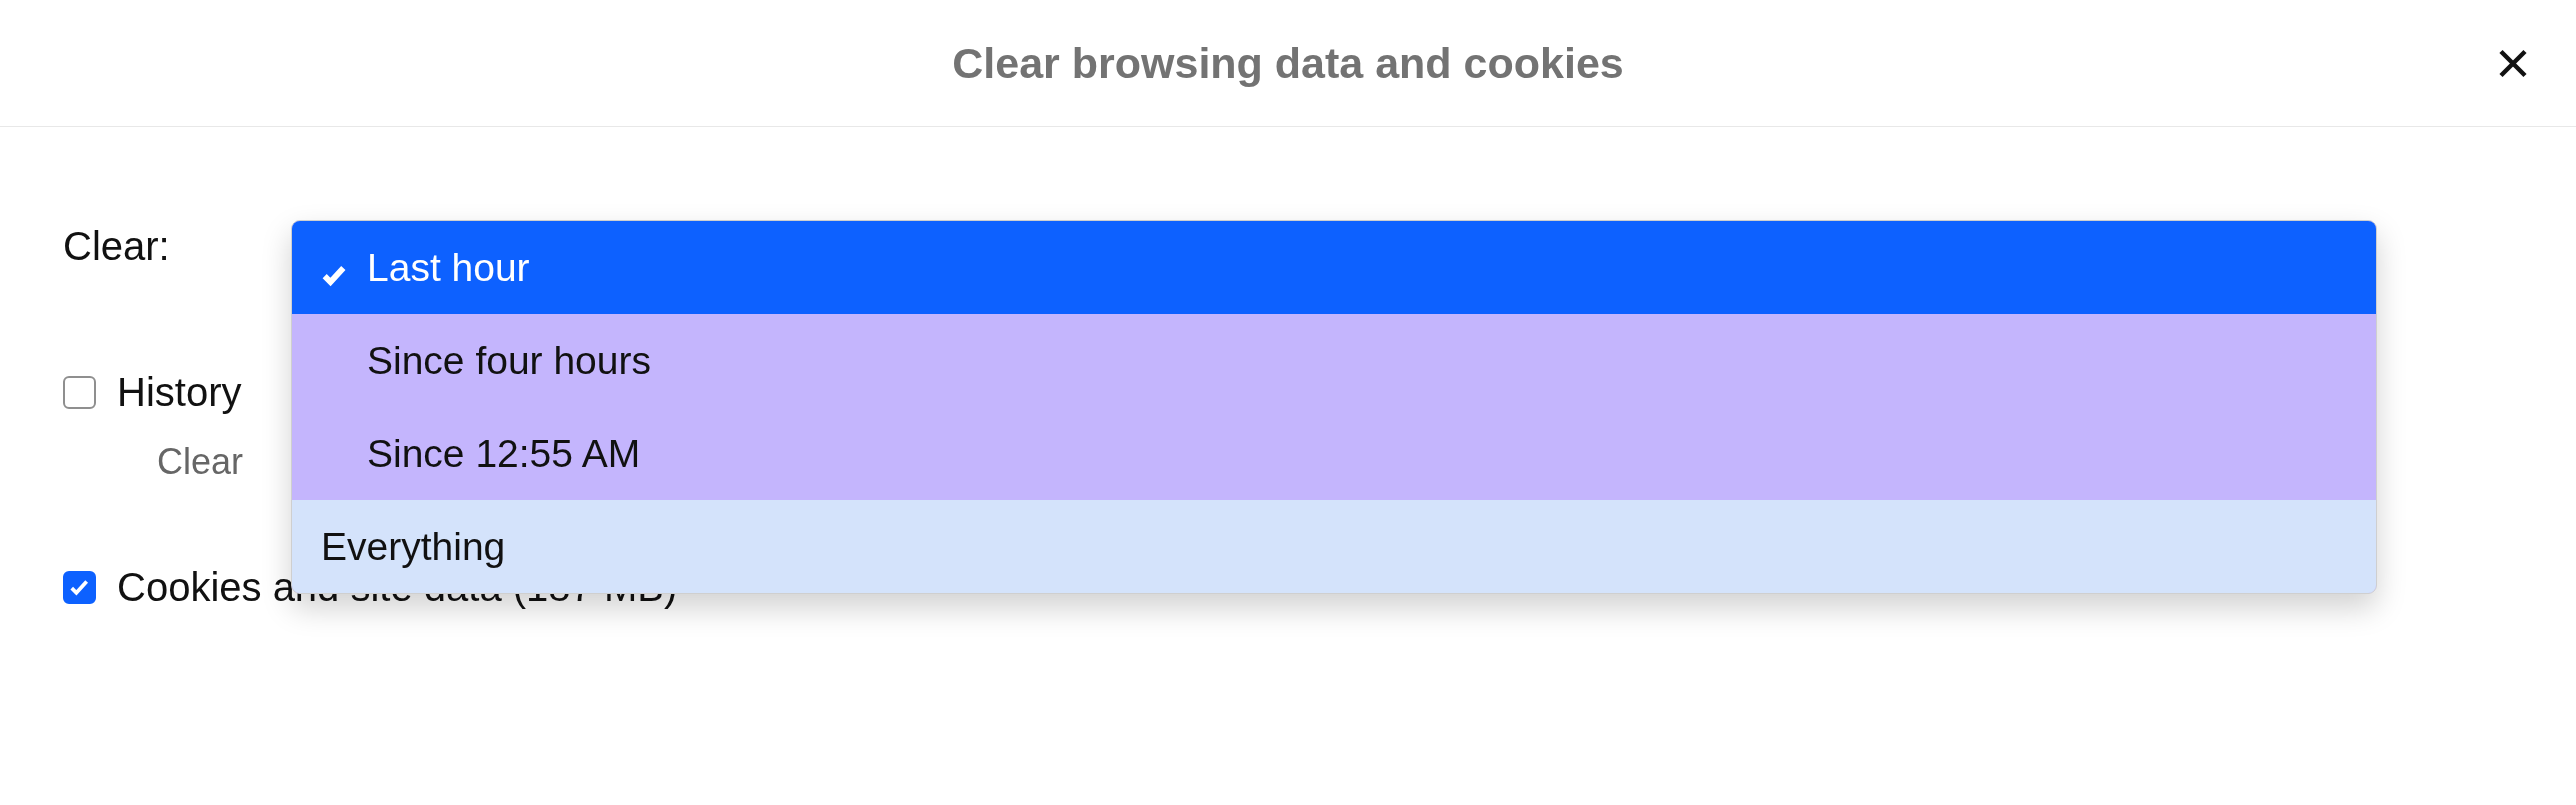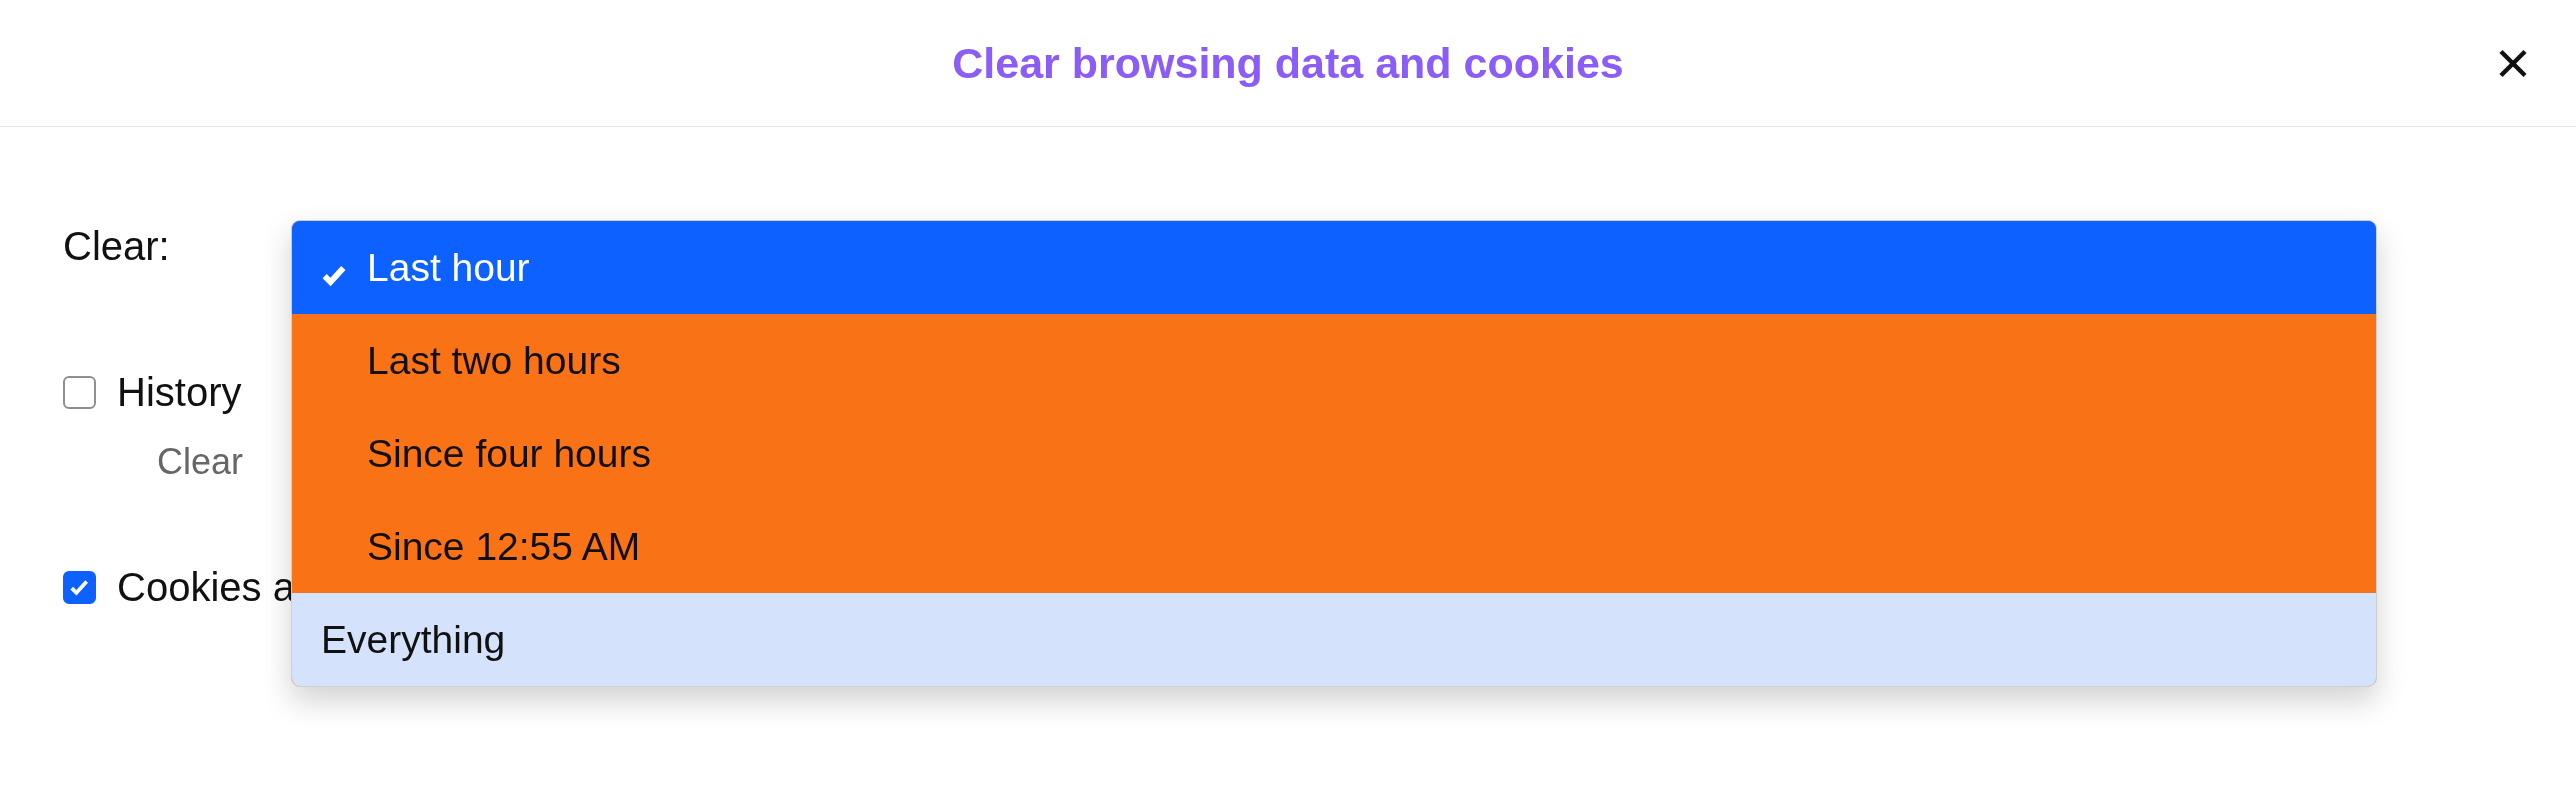--- a/index.html
+++ b/index.html
@@ -20,21 +20,21 @@
       height: 127px;
       display: flex;
       align-items: center;
       justify-content: center;
       position: relative;
       border-bottom: 1.5px solid #e8e8e8;
     }
     .title {
       font-size: 43px;
       font-weight: 700;
-      color: #8b5cf6;
+      color: #737373;
     }
     .close-btn {
       position: absolute;
       right: 41px;
       top: 50%;
       transform: translateY(-50%);
       width: 45px;
       height: 45px;
       display: flex;
       align-items: center;
@@ -102,21 +102,21 @@
       gap: 21px;
       font-size: 40px;
       color: #111;
       margin-top: 82px;
     }
     .dropdown {
       position: absolute;
       top: 220px;
       left: 291px;
       width: 2086px;
-      background: #f97316;
+      background: #c4b5fd;
       border: 0.7px solid #cfcfcf;
       border-radius: 9px;
       box-shadow: 0 13.4px 30px rgba(0,0,0,0.18);
       overflow: hidden;
       z-index: 100;
     }
     .dropdown-item {
       height: 93px;
       display: flex;
       align-items: center;
@@ -187,23 +187,20 @@
 <div class="dropdown">
   <div class="dropdown-item selected">
     <span class="checkmark">
       <svg viewBox="0 0 24 24">
           <polyline points="4,13 9,18 20,6"></polyline>
         </svg>
     </span>
     <span>Last hour</span>
   </div>
   <div class="dropdown-item">
-    <span>Last two hours</span>
-  </div>
-  <div class="dropdown-item">
     <span>Since four hours</span>
   </div>
   <div class="dropdown-item">
     <span>Since 12:55 AM</span>
   </div>
   <div class="dropdown-item hovered">
     <span>Everything</span>
   </div>
 </div>
 

